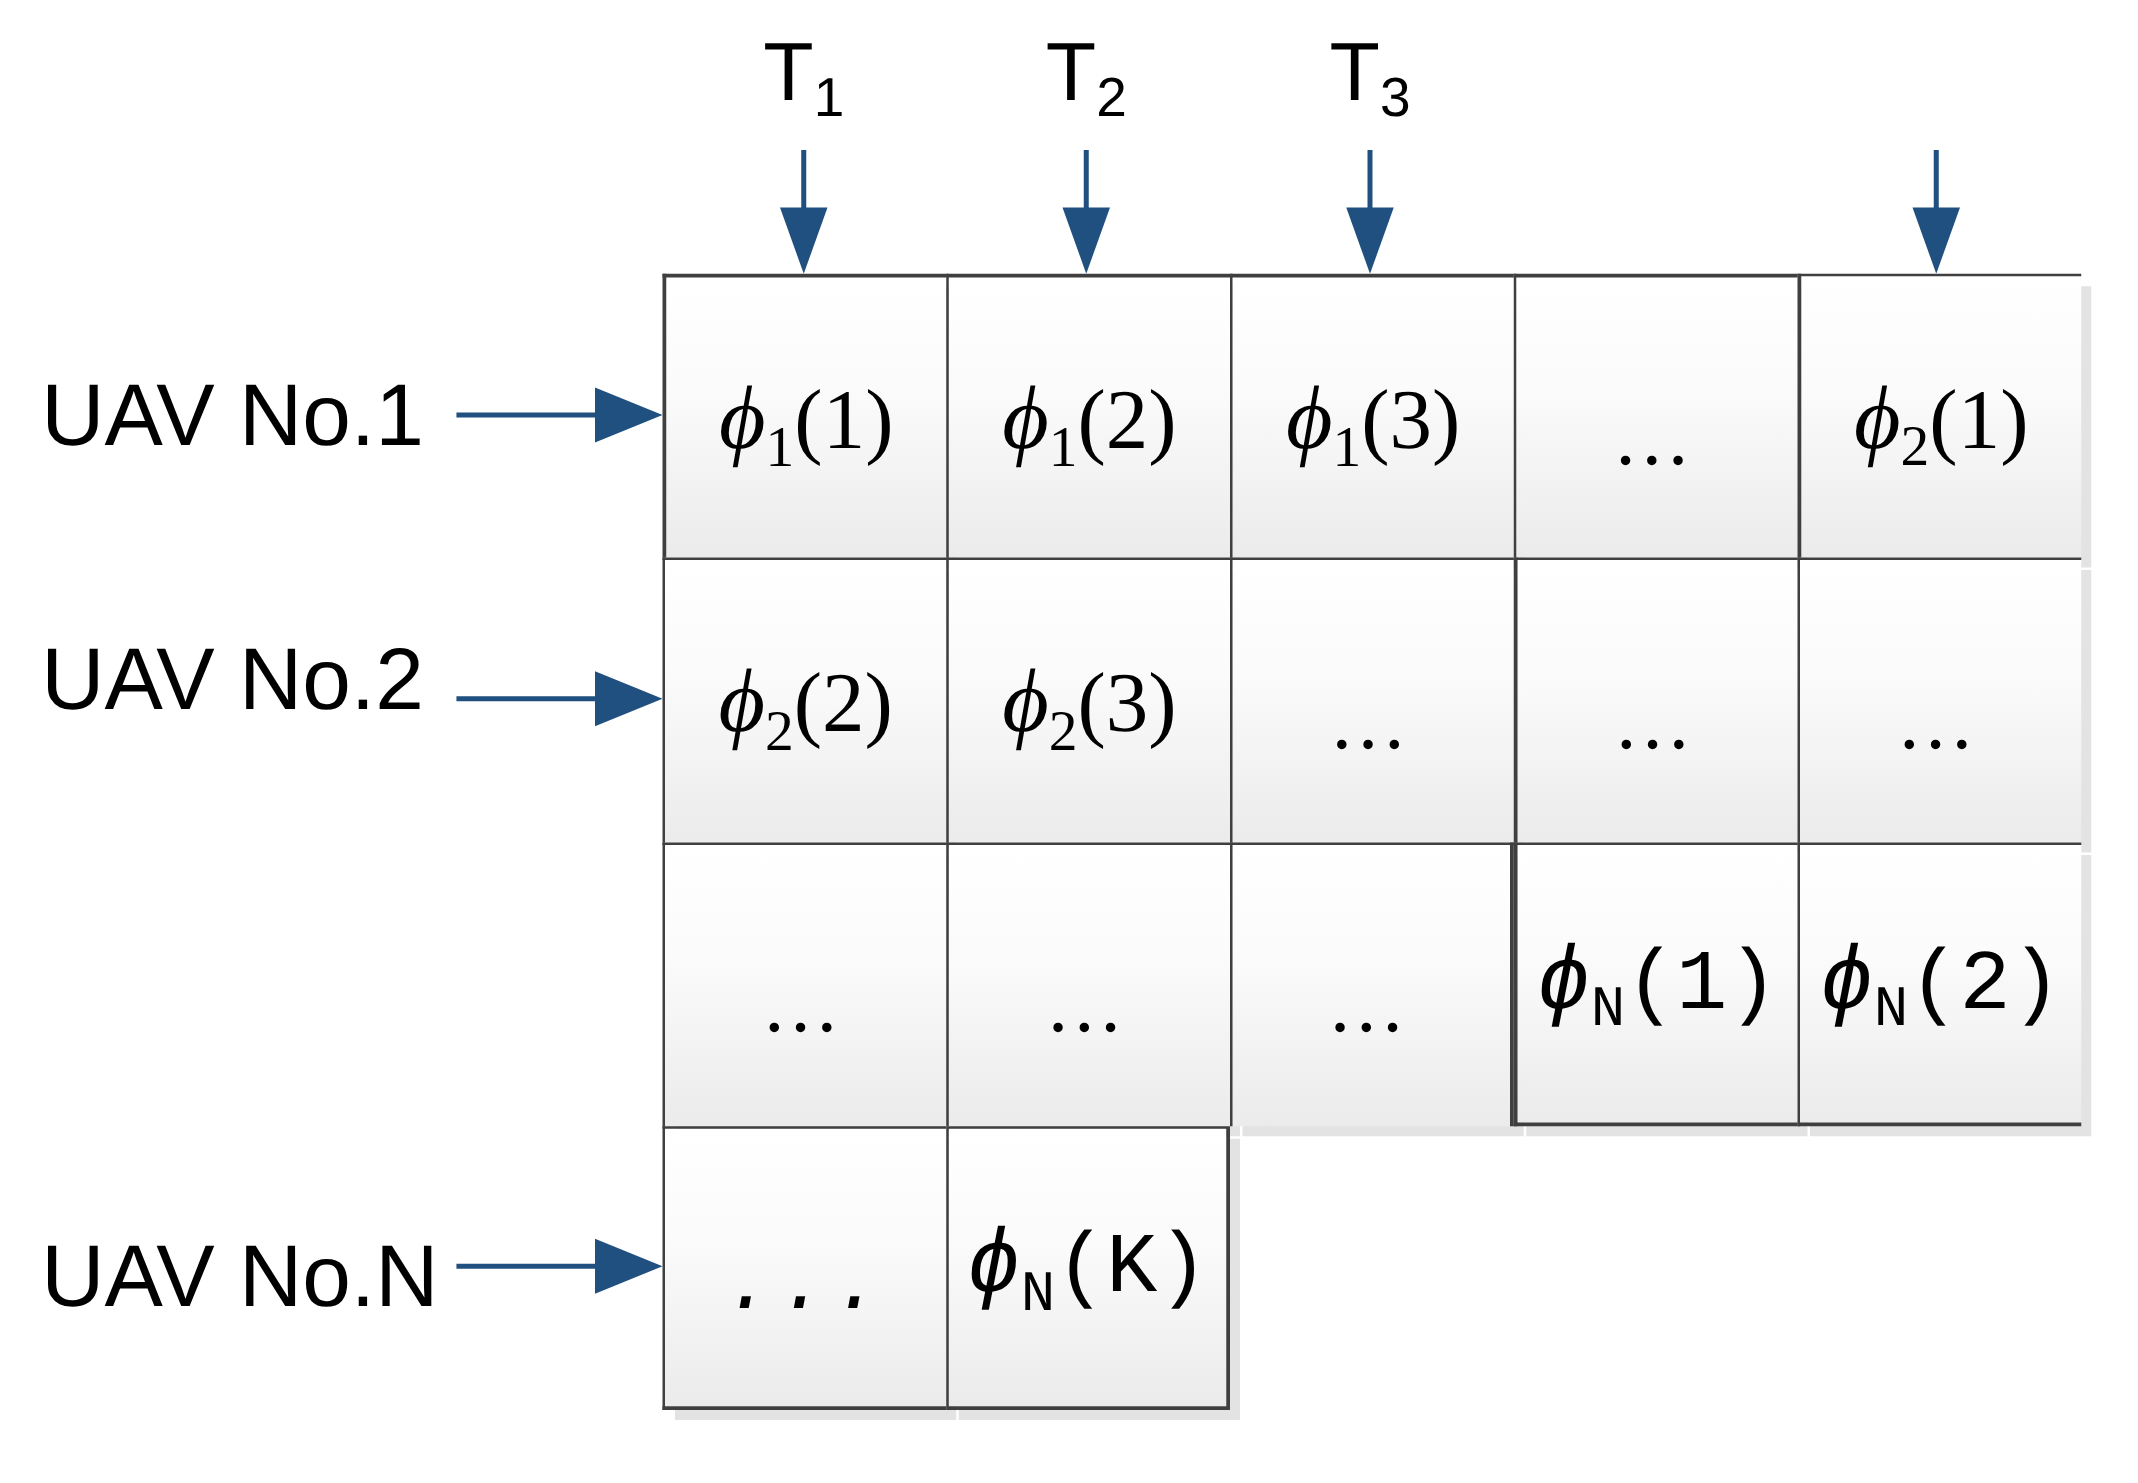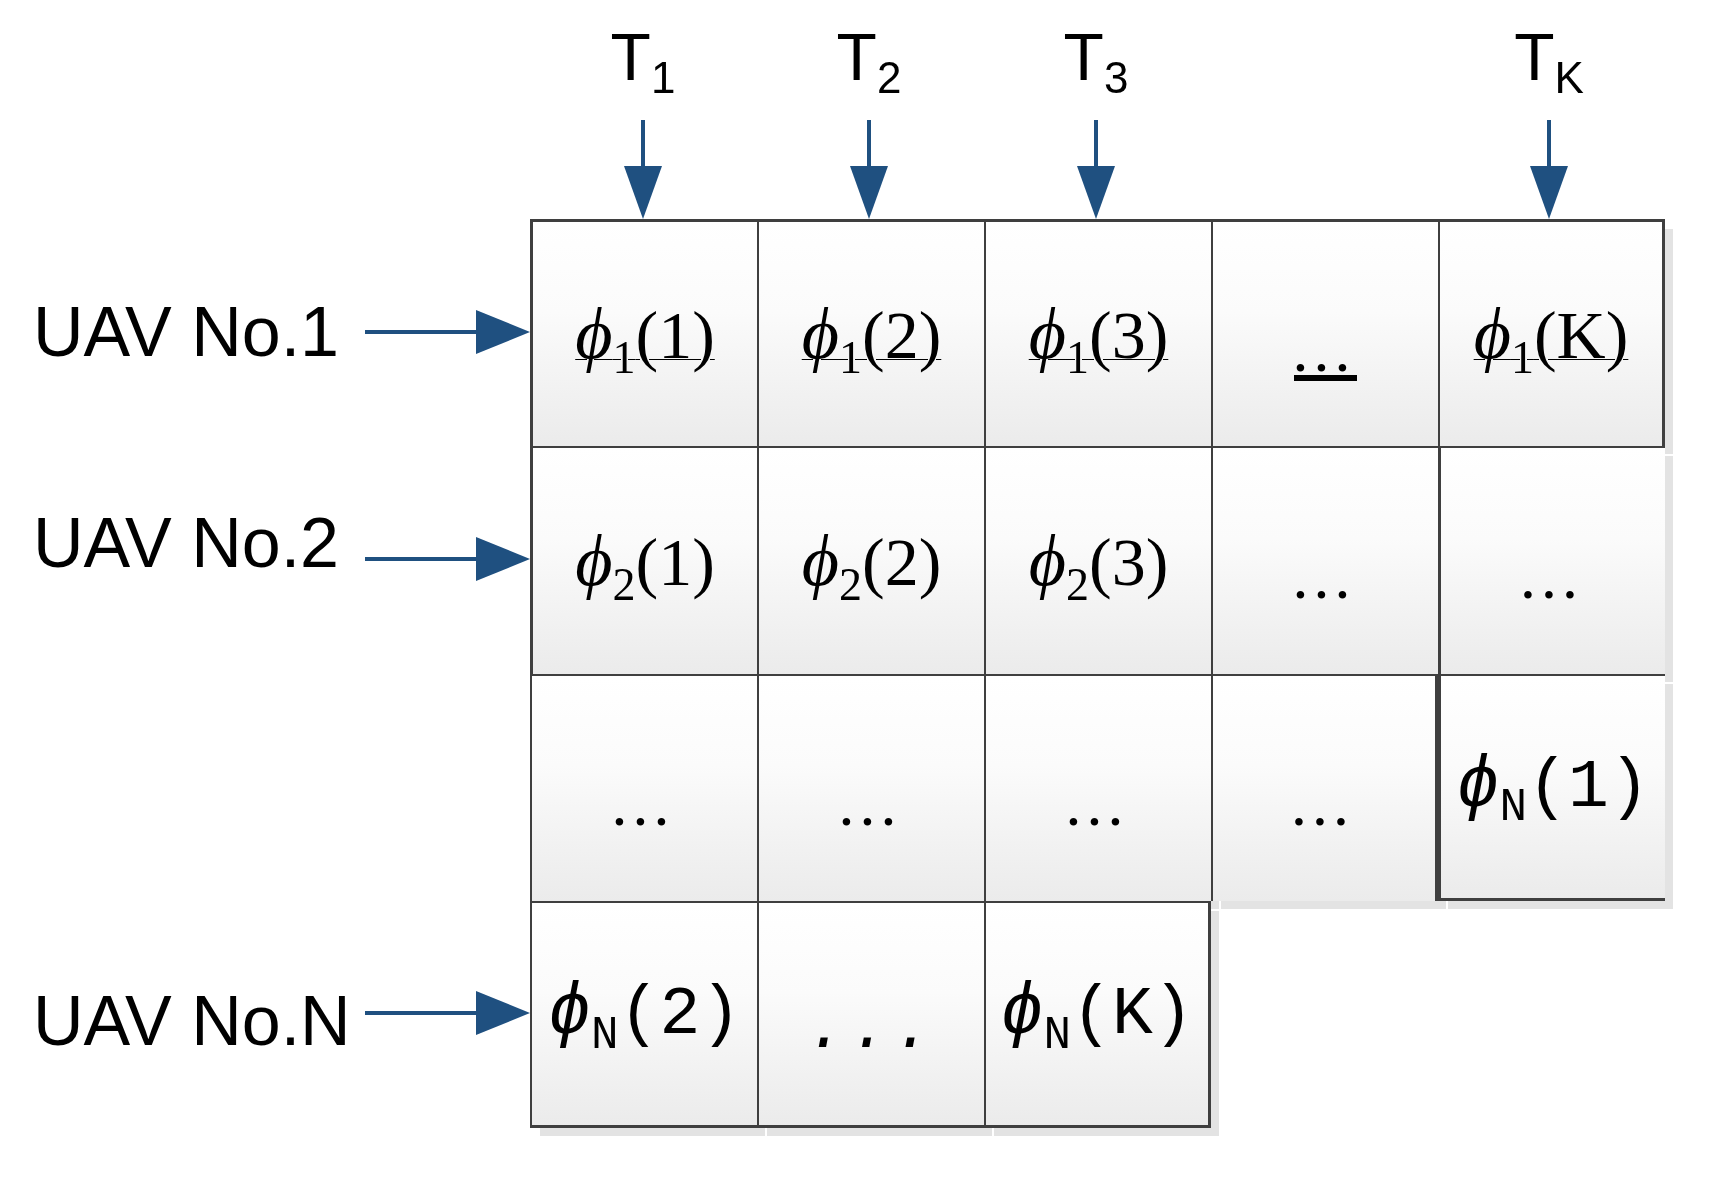--- a/index.html
+++ b/index.html
@@ -39,36 +39,35 @@
     border-top:2px solid var(--border);
     border-left:2px solid var(--border);
     background:linear-gradient(180deg,#ffffff 0%,#fbfbfb 40%,var(--cell_bottom) 100%);
     box-shadow:9px 9px 0 -1px var(--shadow);
     display:flex; align-items:center; justify-content:center;
     white-space:nowrap;
     font-family:"Liberation Serif","DejaVu Serif",serif;
   }
   .cell.c0{border-left-width:3px;}
   .cell.c4{border-right:3px solid var(--border);}
-  .cell.r0{border-top-width:3px;text-decoration:underline;}
+  .cell.r0{border-top-width:3px;}
   .cell.r3{border-bottom:3px solid var(--border);font-family:Liberation Mono, monospace;}
   .phi{font-style:italic; font-size:72px; line-height:1;}
   .psub{font-size:46px; line-height:1; position:relative; top:0.32em;}
   .parg{font-size:68px; line-height:1;}
   .dots{font-style:italic; font-size:64px; line-height:1; letter-spacing:5px; position:relative; top:16px;}
 </style>
 </head>
 <body>
 
 <div class="canvas">
 
   <div class="col-header" style="left:563px"><span class="hbase">T</span><span class="hsub">1</span></div>
   <div class="col-header" style="left:789px"><span class="hbase">T</span><span class="hsub">2</span></div>
   <div class="col-header" style="left:1016px"><span class="hbase">T</span><span class="hsub">3</span></div>
-  <div class="col-header" style="left:1469px"><span class="hbase">T</span><span class="hsub">K</span></div>
 
   <div class="arrow-down" style="left:623px">
       <svg viewBox="0 0 40 99" aria-hidden="true">
         <rect x="18" y="0" width="4" height="50" fill="currentColor"></rect>
         <polygon points="1,46 39,46 20,99" fill="currentColor"></polygon>
       </svg>
     </div>
   <div class="arrow-down" style="left:849px">
       <svg viewBox="0 0 40 99" aria-hidden="true">
         <rect x="18" y="0" width="4" height="50" fill="currentColor"></rect>
@@ -118,23 +117,20 @@
       </div>
     <div class="cell r0 c1">
         <span><span class="phi">ϕ</span><span class="psub">1</span><span class="parg">(2)</span></span>
       </div>
     <div class="cell r0 c2">
         <span><span class="phi">ϕ</span><span class="psub">1</span><span class="parg">(3)</span></span>
       </div>
     <div class="cell r0 c3">
         <span class="dots">...</span>
       </div>
-    <div class="cell r0 c4">
-        <span><span class="phi">ϕ</span><span class="psub">1</span><span class="parg">(K)</span></span>
-      </div>
 
     <div class="cell r1 c0">
         <span><span class="phi">ϕ</span><span class="psub">2</span><span class="parg">(1)</span></span>
       </div>
     <div class="cell r1 c1">
         <span><span class="phi">ϕ</span><span class="psub">2</span><span class="parg">(2)</span></span>
       </div>
     <div class="cell r1 c2">
         <span><span class="phi">ϕ</span><span class="psub">2</span><span class="parg">(3)</span></span>
       </div>

